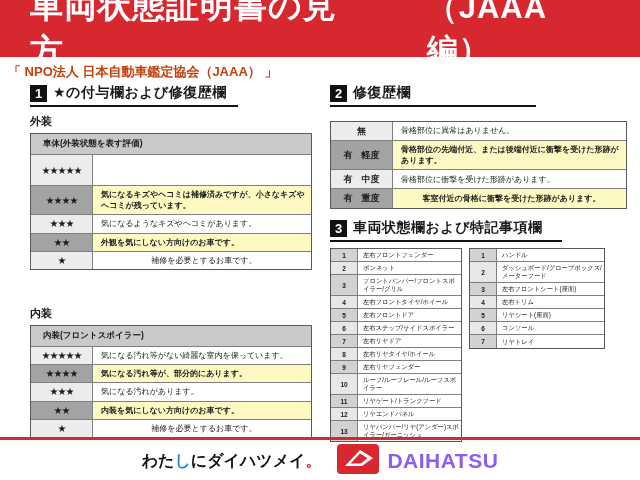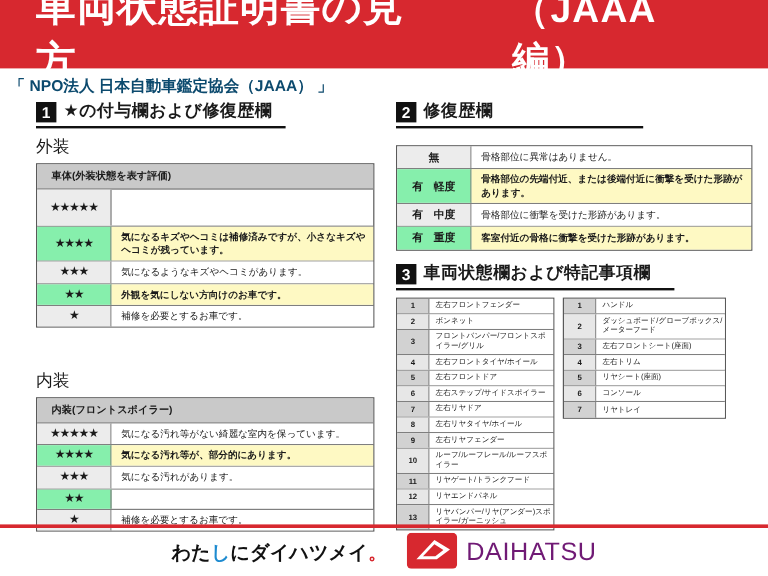--- a/index.html
+++ b/index.html
@@ -5,51 +5,51 @@
   * { margin:0; padding:0; box-sizing:border-box; }
   html,body { width:640px; height:480px; overflow:hidden; background:#fff;
     font-family:"Liberation Sans","DejaVu Sans",sans-serif; color:#1a1a1a; }
   .page { position:relative; width:536px; height:480px; background:#fff; }
 
   
   .hdr { position:absolute; left:0; top:0; width:640px; height:57px;
     background:#d7282f; display:flex; align-items:center; padding:0 30px; }
   .hdr-title { color:#fff; font-size:33px; font-weight:bold; letter-spacing:1px; }
   .hdr-ed { color:#fff; font-size:31px; font-weight:bold; margin-left:58px; letter-spacing:1px; }
-  .subtitle { position:absolute; left:8px; top:63px; font-size:13px; font-weight:bold; color:#0c4a6e; }
+  .subtitle { position:absolute; left:8px; top:63px; font-size:13px; font-weight:bold; color:#c2410c; }
 
   
   .sec-title { display:flex; align-items:center; gap:6px;
     border-bottom:2.5px solid #111; padding-bottom:3px; }
   .sec-num { background:#111; color:#fff; font-weight:bold; font-size:13px;
     width:17px; height:17px; display:flex; align-items:center; justify-content:center; flex:0 0 17px; }
   .sec-label { font-size:14px; font-weight:bold; letter-spacing:0.5px; }
 
   
   .col-left  { position:absolute; left:30px;  top:84px; width:282px; }
   .col-right { position:absolute; left:330px; top:84px; width:297px; }
   .col-left .sec-title { width:208px; }
   .sec2-title { width:206px; }
   .sec3-title { width:232px; margin-top:10px; }
 
-  .grp-label { font-size:14px; font-weight:normal; margin:7px 0 4px 0; }
+  .grp-label { font-size:11px; font-weight:bold; margin:7px 0 4px 0; }
   .grp-label.int { margin-top:36px; }
 
   
   .tbl { border:1.5px solid #595959; width:100%; }
   .tbl-hdr { background:#c9c9c9; font-size:8.5px; font-weight:bold;
     padding:4px 0 4px 12px; border-bottom:1px solid #7f7f7f; }
   .trow { display:flex; border-bottom:1px solid #7f7f7f; }
-  .trow:last-child { border-bottom:none; }
+  .trow:last-child { border-bottom:none;text-align:center; }
   .cell-key { flex:0 0 62px; display:flex; align-items:center; justify-content:center;
     font-size:10px; letter-spacing:-1px; border-right:1px solid #7f7f7f;
     background:#ececec; font-weight:bold; }
   .cell-desc { flex:1; font-size:8px; line-height:1.4; padding:3px 4px 3px 8px;
     display:flex; flex-direction:column; justify-content:center; background:#fff; }
-  .trow.shade .cell-key { background:#86efac; }
+  .trow.shade .cell-key { background:#a3a3a3; }
   .trow.shade .cell-desc { background:#fef9c3;font-weight:bold; }
 
   
   .rep .cell-key { font-size:9px; letter-spacing:0; }
   .rep .trow { min-height:19px; }
   .rep { margin-top:14px; }
 
   
   .ext .trow:nth-child(2){ min-height:31px; }
   .ext .trow:nth-child(3){ min-height:26px; }
@@ -70,21 +70,21 @@
     display:flex; flex-direction:column; justify-content:center; background:#fff; }
 
   
   .foot-line { position:absolute; left:0; top:437px; width:640px; height:3px; background:#d7282f; }
   .footer { position:absolute; left:0; top:444px; width:640px; height:34px;
     display:flex; align-items:center; justify-content:center; gap:16px; }
   .slogan { font-size:16px; font-weight:bold; letter-spacing:0px; color:#111; }
   .slogan .blue { color:#1e8bd0; }
   .slogan .red { color:#d7282f; }
   .brandmark { display:flex; align-items:center; gap:8px; }
-  .brand-text { color:#701a75; font-size:21px; font-weight:normal; letter-spacing:0.5px; }
+  .brand-text { color:#8b5cf6; font-size:21px; font-weight:bold; letter-spacing:0.5px; }
 </style>
 </head>
 <body>
 
 <div class="page">
 
   <div class="hdr">
     <span class="hdr-title">車両状態証明書の見方</span>
     <span class="hdr-ed">（JAAA編）</span>
   </div>
@@ -130,20 +130,21 @@
       <div class="trow shade">
         <div class="cell-key">★★★★</div>
         <div class="cell-desc">気になる汚れ等が、部分的にあります。</div>
       </div>
       <div class="trow">
         <div class="cell-key">★★★</div>
         <div class="cell-desc">気になる汚れがあります。</div>
       </div>
       <div class="trow shade">
         <div class="cell-key">★★</div>
+        <div class="cell-desc">内装を気にしない方向けのお車です。</div>
       </div>
       <div class="trow">
         <div class="cell-key">★</div>
         <div class="cell-desc">補修を必要とするお車です。</div>
       </div>
     </div>
   </div>
 
   <div class="col-right">
     <div class="sec-title sec2-title">

